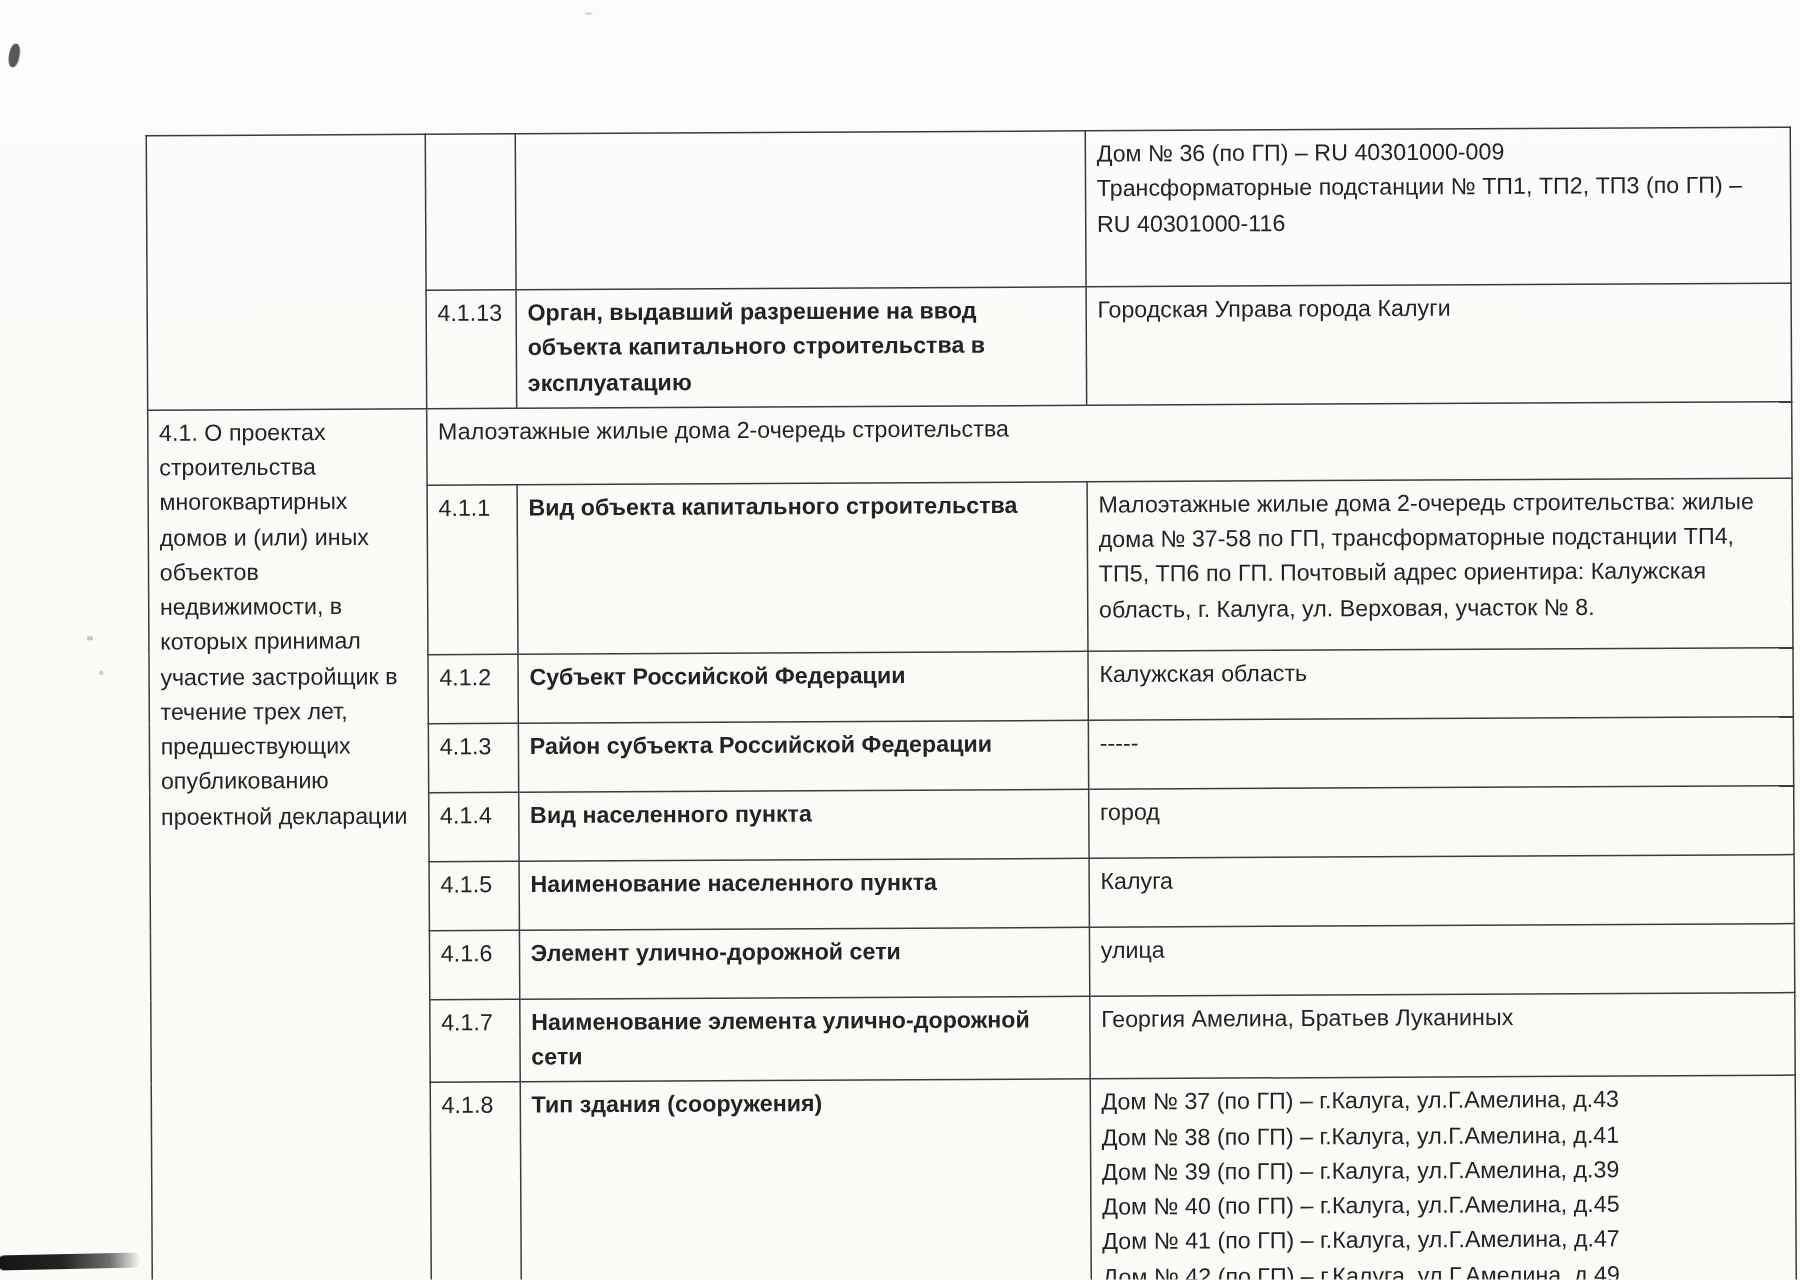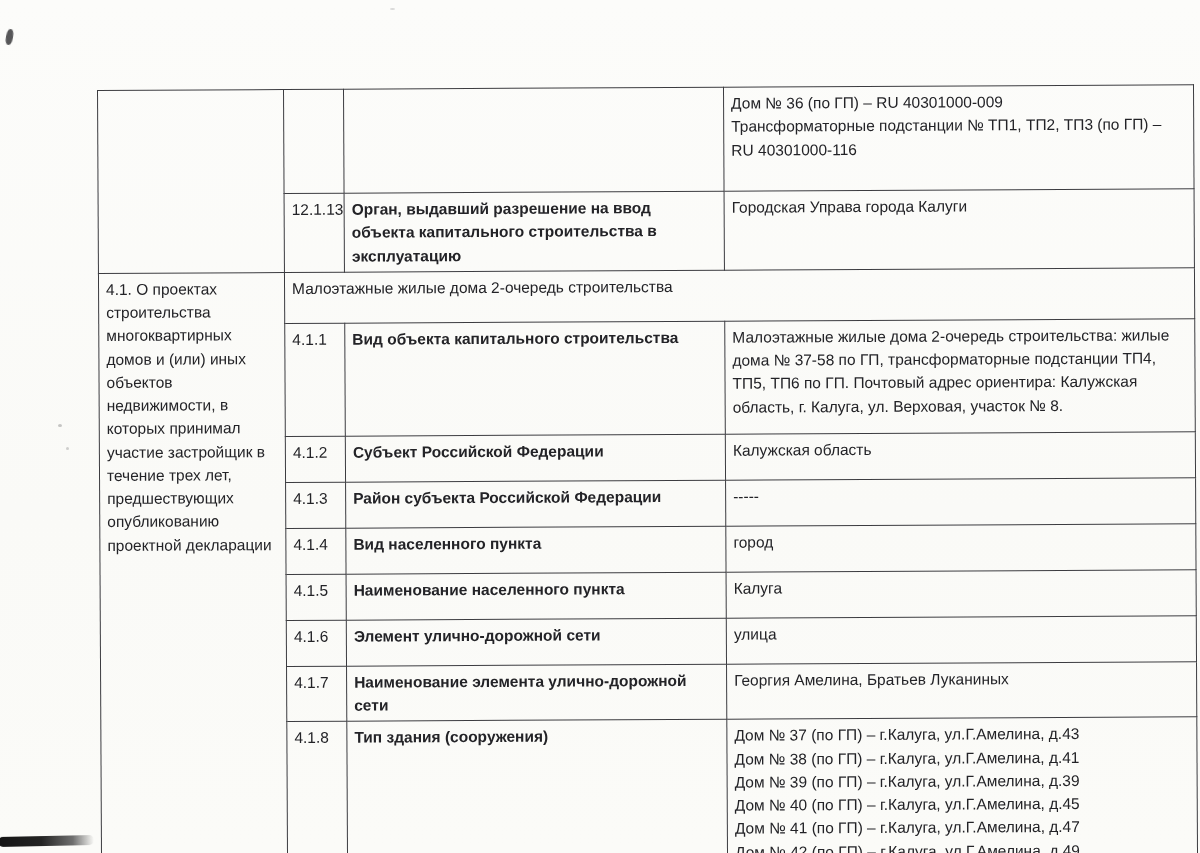--- a/index.html
+++ b/index.html
@@ -105,21 +105,21 @@
     <tbody>
         <tr class="row-a">
       <td class="empty-left" rowspan="2"></td>
       <td class="num"></td>
       <td class="lbl"></td>
       <td class="val pt14">Дом № 36 (по ГП) – RU 40301000-009
 Трансформаторные подстанции № ТП1, ТП2, ТП3 (по ГП) – RU 40301000-116</td>
     </tr>
 
     <tr class="row-b">
-      <td class="num">12.1.13</td>
+      <td class="num">4.1.13</td>
       <td class="lbl">Орган, выдавший разрешение на ввод объекта капитального строительства в эксплуатацию</td>
       <td class="val vpad">Городская Управа города Калуги</td>
     </tr>
 
     <tr class="row-c">
       <td class="section-left" rowspan="9">4.1. О проектах строительства многоквартирных домов и (или) иных объектов недвижимости, в которых принимал участие застройщик в течение трех лет, предшествующих опубликованию проектной декларации</td>
       <td class="subsection" colspan="3">Малоэтажные жилые дома 2-очередь строительства</td>
     </tr>
 
     <tr class="row-d">

